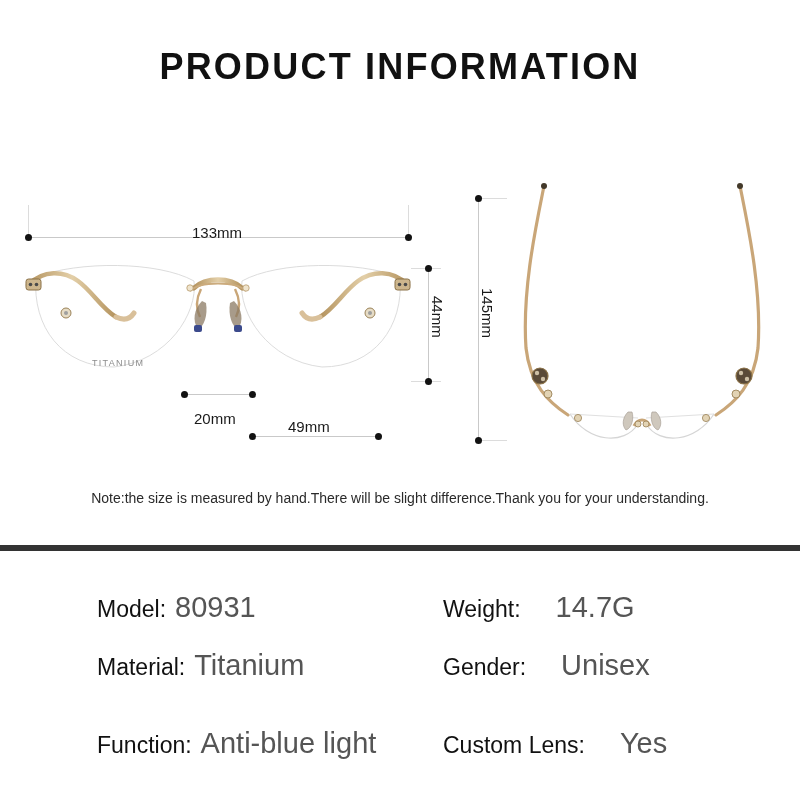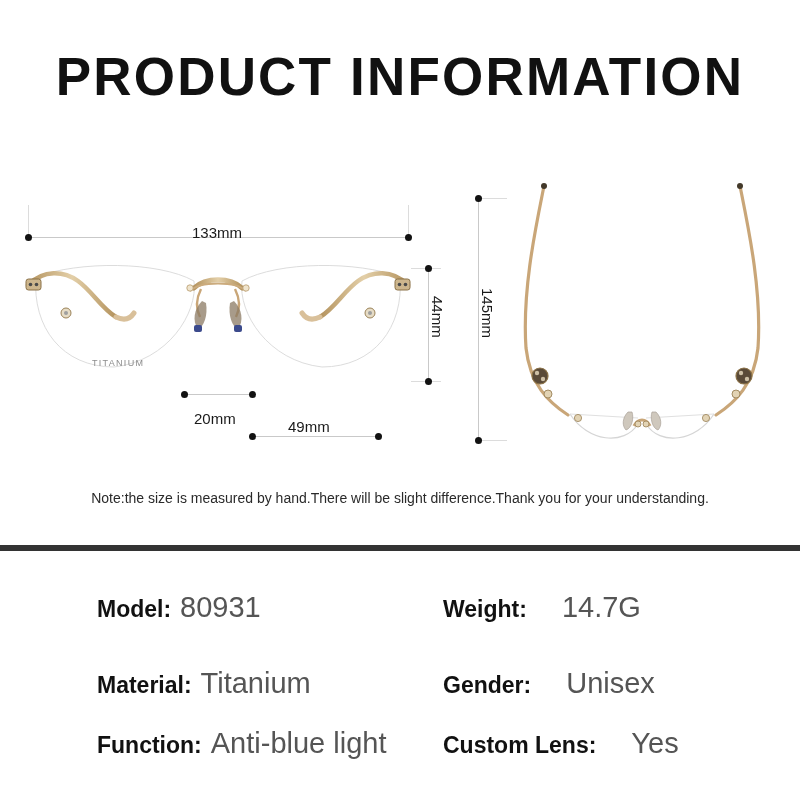--- a/index.html
+++ b/index.html
@@ -9,21 +9,21 @@
     background:#ffffff;
     font-family:"Liberation Sans", sans-serif;
     overflow:hidden;
   }
   .page{ position:relative; width:800px; height:800px; background:#fff; }
 
   
   .title{
     position:absolute; left:0; top:46px; width:800px;
     text-align:center;
-    font-size:53px; font-weight:bold; letter-spacing:2.2px;
+    font-size:36px; font-weight:bold; letter-spacing:2.2px;
     color:#111; font-family:"Liberation Sans", sans-serif;
     white-space:nowrap;
   }
 
   
   .diagrams{ position:absolute; left:0; top:160px; width:800px; height:320px; }
 
   .dimline-h{ position:absolute; height:1px; background:#c9c9c9; }
   .dimline-v{ position:absolute; width:1px; background:#c9c9c9; }
   .ext-v{ position:absolute; width:1px; background:#dcdcdc; }
@@ -55,29 +55,29 @@
   
   .divider{
     position:absolute; left:0; top:545px; width:800px; height:6px;
     background:#333333;
   }
 
   
   .specs{ position:absolute; left:0; top:585px; width:800px; height:200px; }
   .spec-row{ position:absolute; width:800px; height:34px; }
   .spec-row.r0{ top:6px; }
-  .spec-row.r1{ top:82px;text-align:center; }
+  .spec-row.r1{ top:64px;text-align:center; }
   .spec-row.r2{ top:142px; }
 
   .spec-cell{ position:absolute; display:flex; align-items:baseline; white-space:nowrap; }
   .spec-cell.left{ left:97px; }
   .spec-cell.right{ left:443px;gap:26px; }
 
   .spec-label{
-    font-size:23px; font-weight:bold; color:#111;
+    font-size:23px; font-weight:normal; color:#111;
     font-family:"Liberation Sans", sans-serif;
   }
   .spec-value{
     font-size:29px; font-weight:normal; color:#555;
     margin-left:9px;
     font-family:"Liberation Sans", sans-serif;
   }
 </style>
 </head>
 <body>

